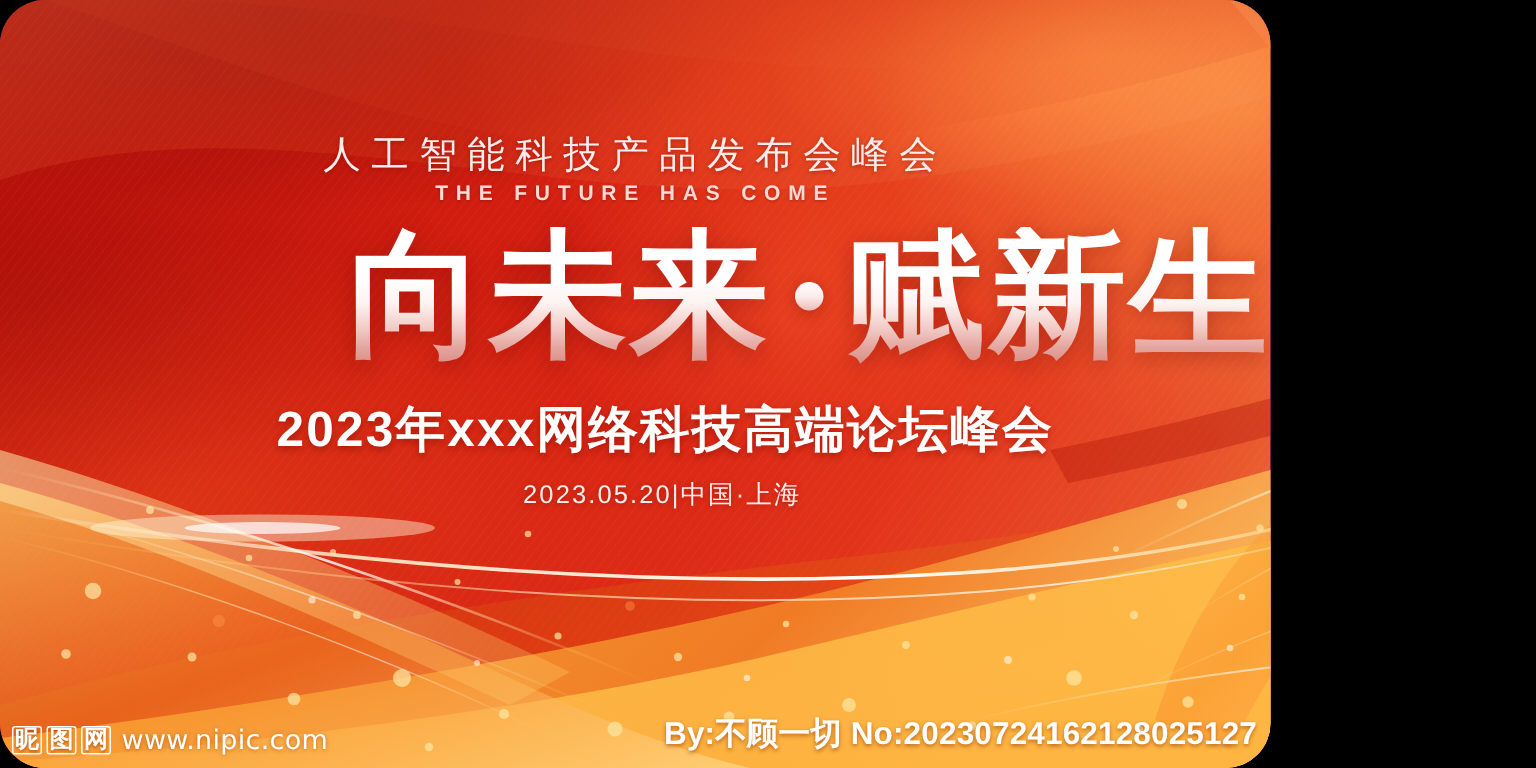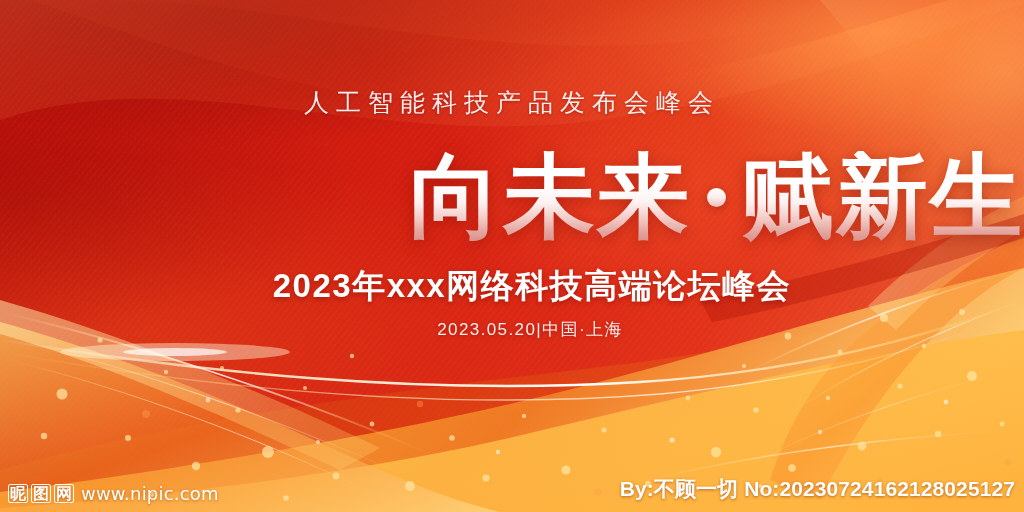--- a/index.html
+++ b/index.html
@@ -6,24 +6,25 @@
     margin: 0;
     padding: 0;
     background: #000;
   }
   body {
     font-family: "Liberation Sans", "DejaVu Sans", sans-serif;
   }
 
   #poster {
     position: relative;
-    width: 1024px;
+    width: 847px;
     height: 512px;
     overflow: hidden;
     background: #a21caf;
+    border-radius: 30px;
   }
 
   
   .layer {
     position: absolute;
     inset: 0;
     pointer-events: none;
   }
 
   
@@ -391,20 +392,21 @@
       <circle cx="598" cy="492" r="3.6"></circle>
       <circle cx="880" cy="480" r="3"></circle>
       <circle cx="1008" cy="462" r="3.4"></circle>
     </g>
   </svg>
 
   <div class="content">
 
     <div class="eyebrow-cn">人工智能科技产品发布会峰会</div>
 
+    <div class="eyebrow-en">THE FUTURE HAS COME</div>
 
     <div class="headline">
       <span class="headline-text">向未来</span>
       <span class="headline-dot"></span>
       <span class="headline-text">赋新生</span>
     </div>
 
     <div class="subtitle">2023年xxx网络科技高端论坛峰会</div>
 
     <div class="dateline">2023.05.20|中国·上海</div>

